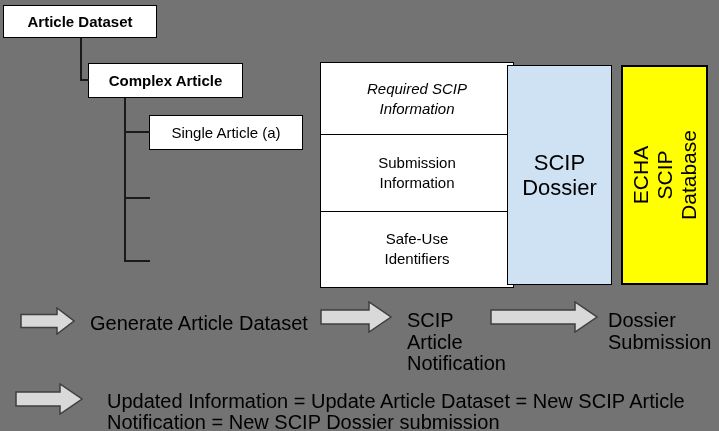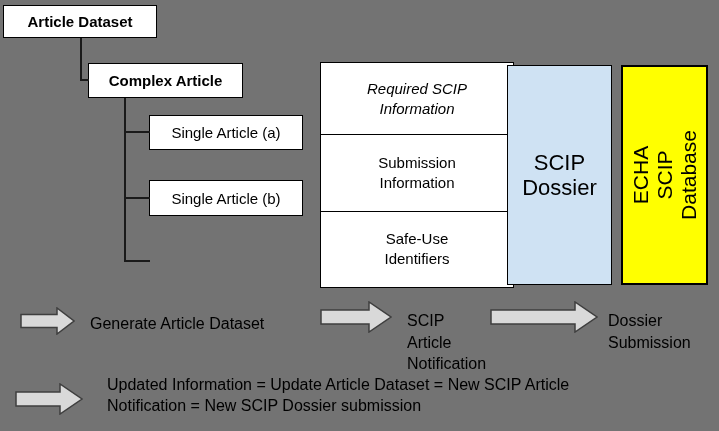--- a/index.html
+++ b/index.html
@@ -78,34 +78,33 @@
     white-space: pre-line;
     text-align: center;
     font-size: 21px;
     line-height: 24px;
     width: 190px;
   }
   svg.arrow { position: absolute; display: block; }
   svg.arrow polygon { stroke: #3f3f3f; stroke-width: 1.5px; stroke-linejoin: miter; }
   .label {
     position: absolute;
-    font-size: 16px;
+    font-size: 20px;
     line-height: 21px;
     white-space: pre-line;
   }
 </style>
 </head>
 <body>
 
 <div class="canvas">
 
   <div class="box bold" style="left:3px; top:5px; width:154px; height:33px;">Article Dataset</div>
   <div class="box" style="left:149px; top:115px; width:154px; height:35px;">Single Article (a)</div>
   <div class="box bold" style="left:88px; top:63px; width:155px; height:35px;">Complex Article</div>
-  <div class="box" style="left:149px; top:180px; width:154px; height:36px;">Single Article (b)</div>
 
   <div class="line" style="left:80px; top:38px; width:2px; height:43px;"></div>
   <div class="line" style="left:80px; top:79px; width:9px; height:2px;"></div>
   <div class="line" style="left:124px; top:98px; width:2px; height:164px;"></div>
   <div class="line" style="left:124px; top:131px; width:26px; height:2px;"></div>
   <div class="line" style="left:124px; top:197px; width:26px; height:2px;"></div>
   <div class="line" style="left:124px; top:260px; width:26px; height:2px;"></div>
 
   <div class="table">
     <div class="cell header">Required SCIP
@@ -136,16 +135,16 @@
   <svg class="arrow" style="left:15px; top:383px;" width="68" height="32" viewBox="0 0 68 32">
     <polygon points="1,9 45,9 45,1 67,16 45,31 45,23 1,23" fill="#d9d9d9"></polygon>
   </svg>
 
   <div class="label" style="left:90px; top:313px;">Generate Article Dataset</div>
   <div class="label" style="left:407px; top:310px; line-height:21.5px;">SCIP
 Article
 Notification</div>
   <div class="label" style="left:608px; top:310px; line-height:21.5px;">Dossier
 Submission</div>
-  <div class="label" style="left:107px; top:375px; line-height:20.5px;">Updated Information = Update Article Dataset = New SCIP Article
+  <div class="label" style="left:107px; top:391px; line-height:20.5px;">Updated Information = Update Article Dataset = New SCIP Article
 Notification = New SCIP Dossier submission</div>
 
 </div>
 
 </body></html>

